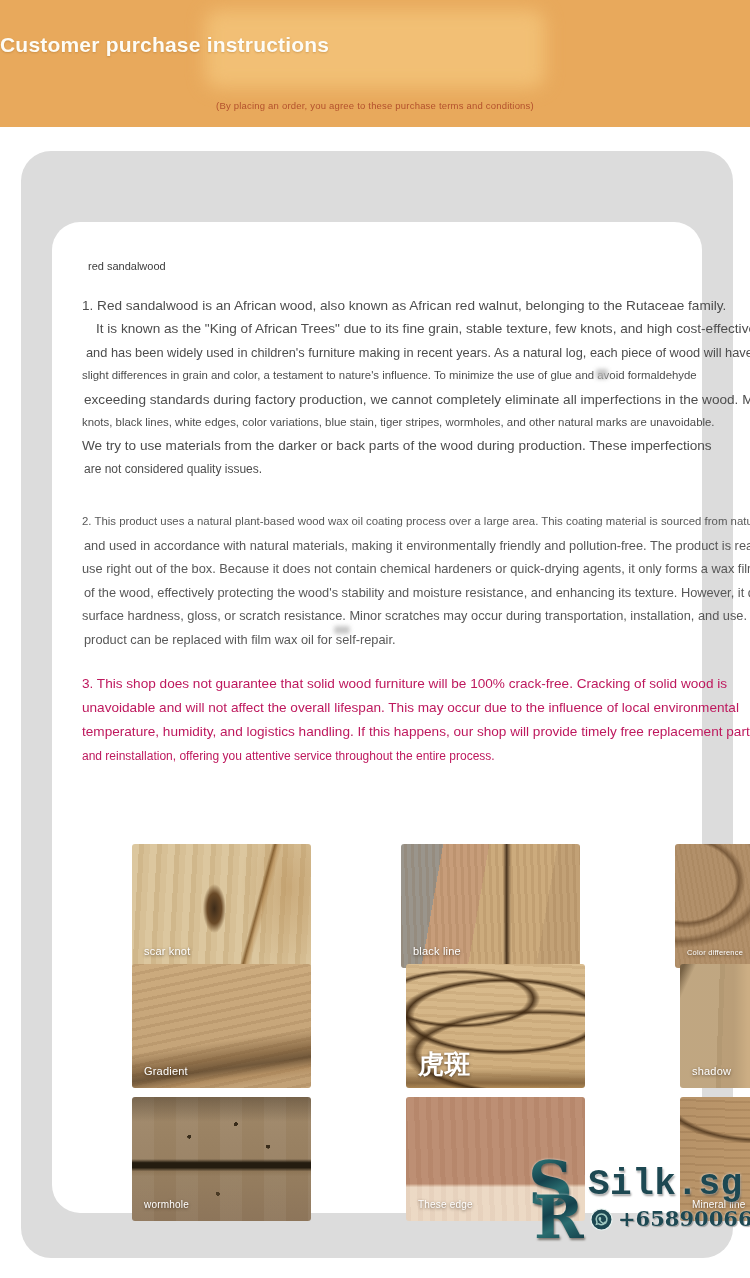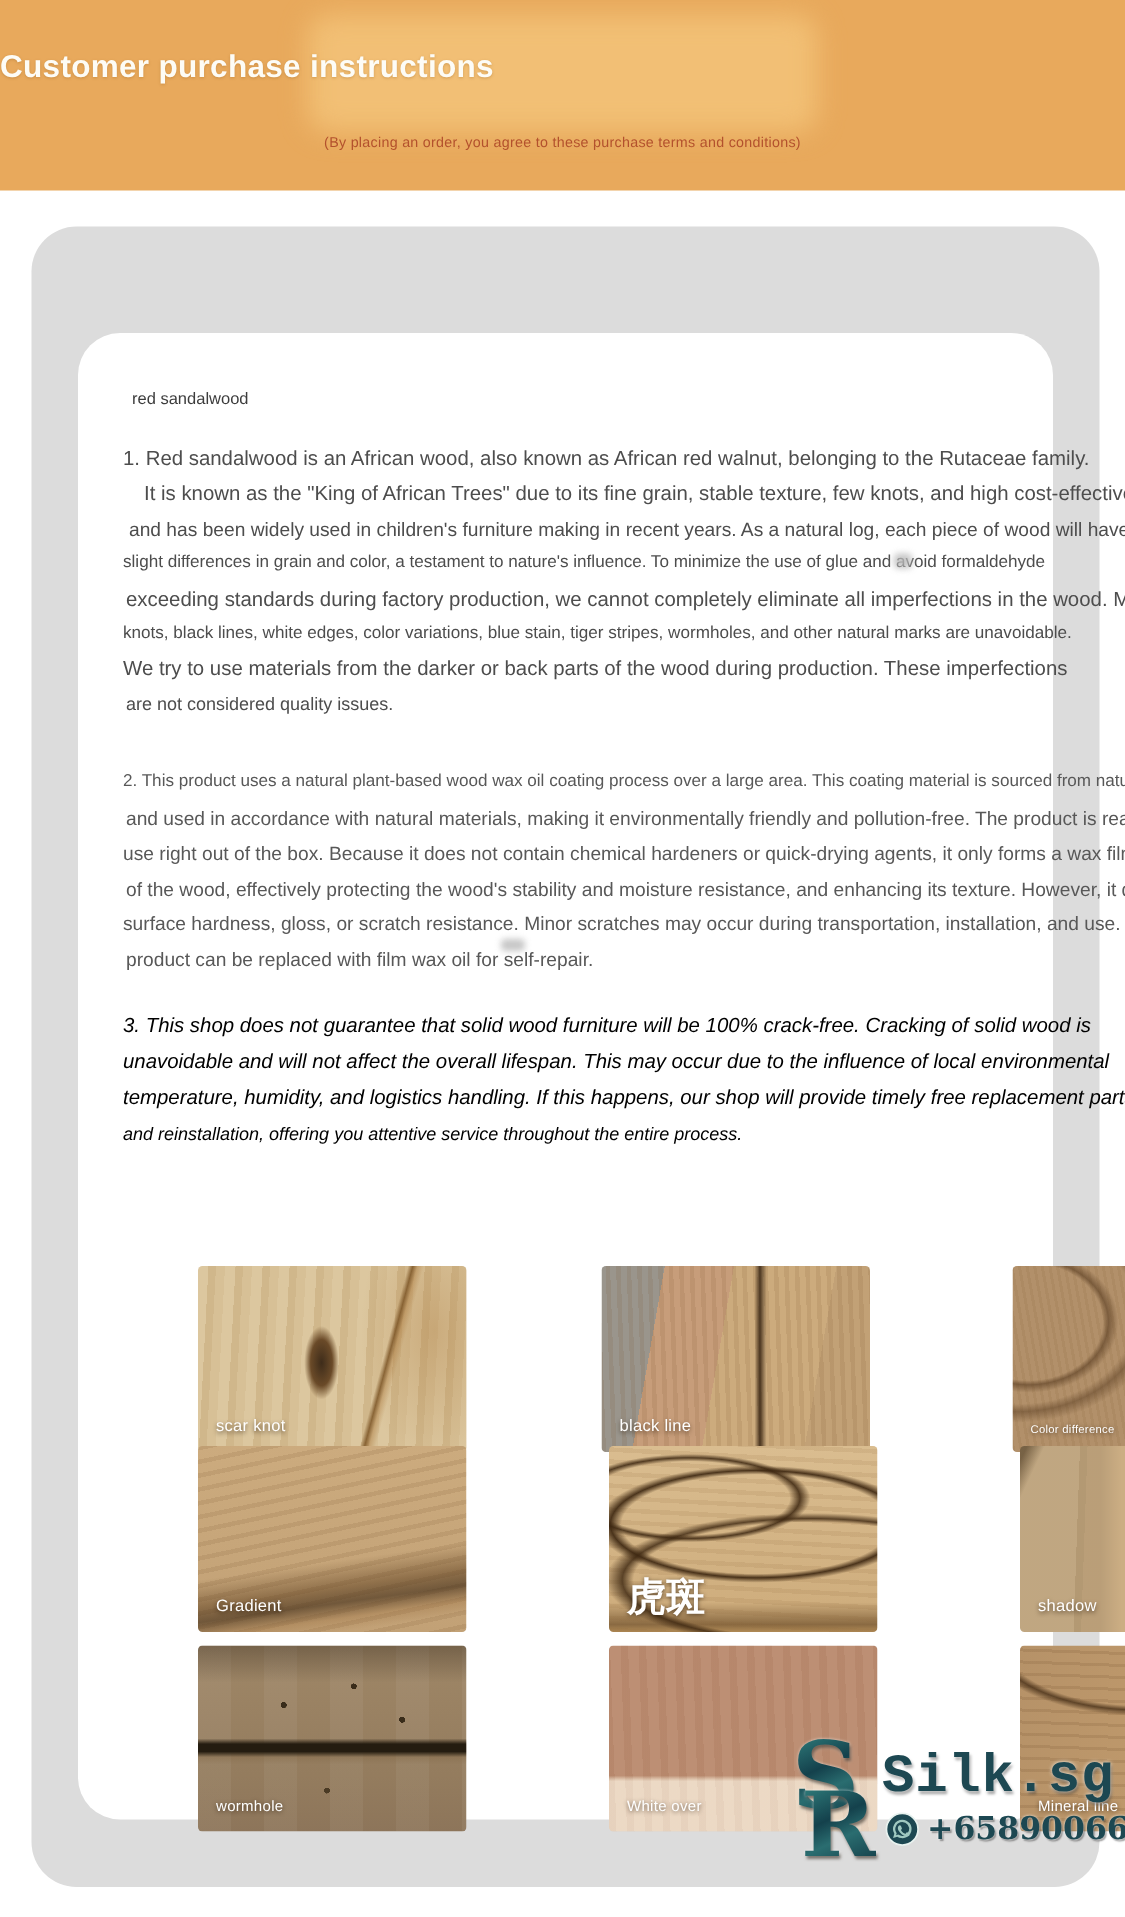--- a/index.html
+++ b/index.html
@@ -13,38 +13,38 @@
   .banner .halo{
     position:absolute;left:205px;top:10px;width:340px;height:78px;border-radius:14px;
     background:rgba(248,207,134,.6);filter:blur(9px);
   }
   .banner h1{
     position:absolute;left:0;top:33px;width:750px;margin:0;text-align:left;
     font-size:21px;font-weight:700;color:#fdfcf6;letter-spacing:.2px;
     text-shadow:0 1px 2px rgba(150,95,30,.35);
   }
   .banner .sub{
-    position:absolute;left:0;top:90px;width:750px;margin:0;text-align:center;
+    position:absolute;left:0;top:100px;width:750px;margin:0;text-align:center;
     font-size:9.5px;color:#b3512d;letter-spacing:.2px;
   }
   
   .outer-card{
     position:absolute;left:21px;top:151px;width:712px;height:1107px;
     background:#dcdcdc;border-radius:30px;
   }
   .inner-card{
     position:absolute;left:31px;top:71px;width:650px;height:991px;
     background:#ffffff;border-radius:28px;
   }
   
   .material{position:absolute;left:36px;top:38px;font-size:11px;color:#3c3c3c;}
   .para{position:absolute;left:30px;width:596px;color:#4d4d4d;}
   .p1{top:72px;}
   .p2{top:288px;color:#585858;}
-  .p3{top:450px;color:#000000;font-style:italic;}
+  .p3{top:450px;color:#be185d;}
   .ln{line-height:23.4px;height:23.4px;white-space:nowrap;}
   .p2 .ln{line-height:23.5px;height:23.5px;}
   .p3 .ln{line-height:24px;height:24px;}
   .s14{font-size:13.6px;}
   .s13{font-size:12.8px;}
   .s12{font-size:12px;}
   .s11{font-size:11.4px;}
   .i14{padding-left:14px;}
   .i4{padding-left:4px;}
   .i2{padding-left:2px;}
@@ -201,21 +201,21 @@
       <figure class="tile w6">
         <figcaption class="lbl">shadow</figcaption>
       </figure>
     </div>
 
     <div class="sample-row r3">
       <figure class="tile w7">
         <figcaption class="lbl lbl-md">wormhole</figcaption>
       </figure>
       <figure class="tile w8">
-        <figcaption class="lbl lbl-md">White over</figcaption>
+        <figcaption class="lbl lbl-md">These edge</figcaption>
       </figure>
       <figure class="tile w9">
         <figcaption class="lbl lbl-md">Mineral line</figcaption>
       </figure>
     </div>
 
   </div>
 </div>
 
 <div class="watermark">

